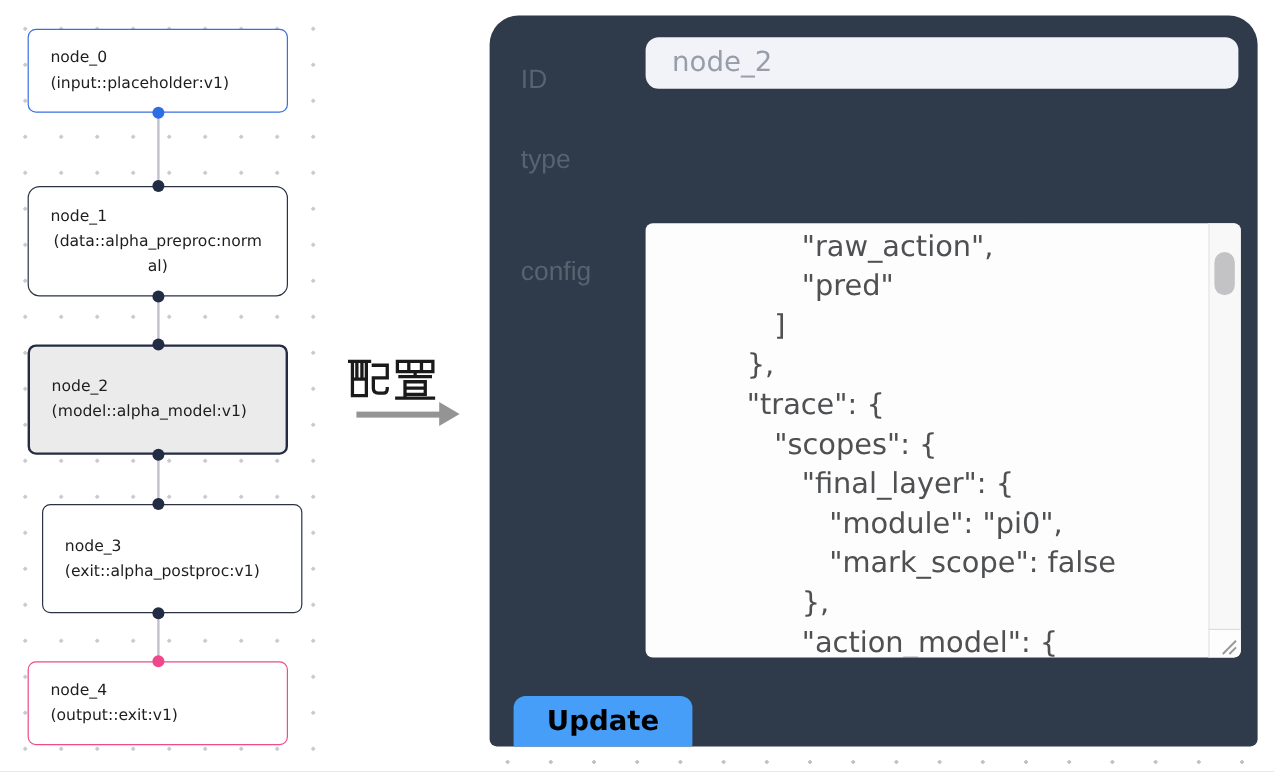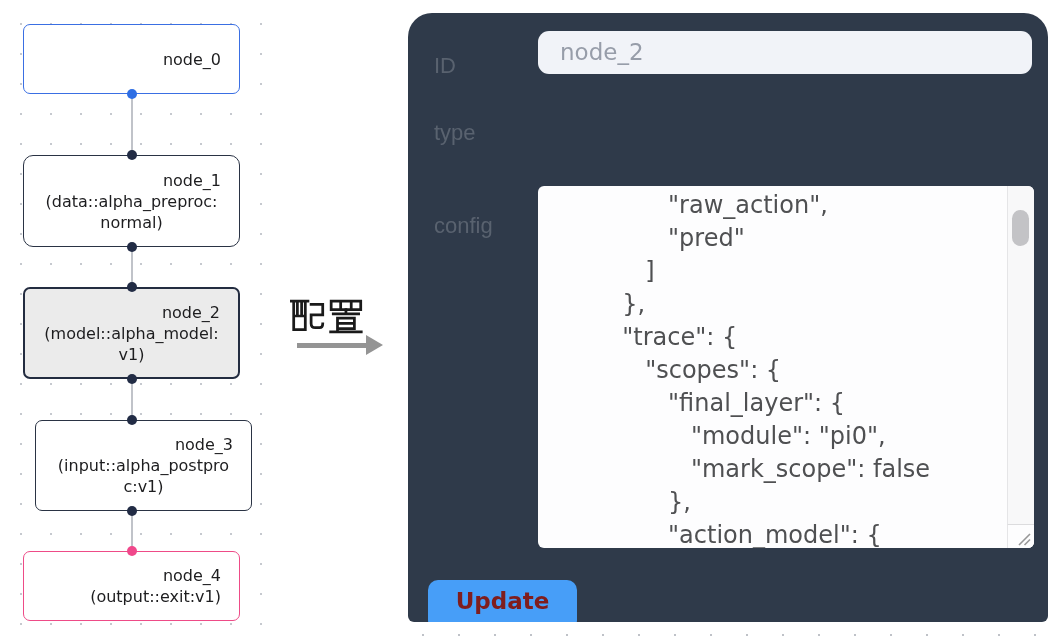--- a/index.html
+++ b/index.html
@@ -11,22 +11,22 @@
   .canvas-left { position:absolute; left:0; top:0; width:286px; height:643px;
     background-image:radial-gradient(circle, #c6c9cf 1.3px, transparent 1.5px);
     background-size:30px 30px; background-position:6px 9px; }
   .canvas-right { position:absolute; left:396px; top:0; width:666px; height:643px;
     background-image:radial-gradient(circle, #bfc2c8 1.3px, transparent 1.5px);
     background-size:36px 36px; background-position:9px 5px; }
 
   
   .node { position:absolute; left:23px; width:217px; background:#ffffff;
     border:1.5px solid #2a3344; border-radius:7px; z-index:2;
-    display:flex; flex-direction:column; align-items:flex-end; justify-content:center;
-    text-align:center; font-family:"DejaVu Sans", sans-serif; font-size:16px;
+    display:flex; flex-direction:column; align-items:flex-start; justify-content:center;
+    text-align:center; font-family:"DejaVu Sans", sans-serif; font-size:13px;
     line-height:21px; color:#1d1d1f; padding:0 18px; word-break:break-all; }
   .node-0 { top:24px;  height:70px; border-color:#3a6fe3; }
   .node-1 { top:155px; height:92px;border-radius:10px; }
   .node-2 { top:287px; height:92px; border-width:2.5px; background:#ebebeb; border-color:#232c40; }
   .node-3 { top:420px; height:91px;margin-left:12px; }
   .node-4 { top:551px; height:70px; border-color:#ee4b87; }
 
   .edge { position:absolute; left:130.5px; width:2px; background:#c0c3c9; z-index:1; }
   .e0 { top:94px;  height:61px; }
   .e1 { top:247px; height:40px; }
@@ -67,46 +67,47 @@
     color:#4f5052; white-space:pre; overflow:hidden; }
   .rail { position:absolute; right:0; top:0; bottom:0; width:27px;
     background:#f8f8f9; border-left:1px solid #e5e5e7; }
   .thumb { position:absolute; right:5px; top:24px; width:17px; height:36px;
     border-radius:9px; background:#c3c3c6; }
   .corner { position:absolute; right:0; bottom:0; width:27px; height:24px;
     background:#fdfdfe; border-top:1px solid #dcdcde; border-left:1px solid #e5e5e7; }
   .resizer { position:absolute; right:1px; bottom:1px; }
 
   .update-btn { position:absolute; left:20px; top:567px; width:149px; height:50px;
-    background:#479ef8; border:none; border-radius:10px; color:#7f1d1d;
+    background:#479ef8; border:none; border-radius:10px; color:#000000;
     font-family:"DejaVu Sans", sans-serif; font-size:23px; font-weight:bold;
     display:flex; align-items:flex-start; justify-content:center; padding-top:8px;
     cursor:pointer; }
 </style>
 </head>
 <body>
 
 <div class="stage">
 
   <div class="canvas-left">
 
     <div class="node node-0">
       <div>node_0</div>
+      <div>(input::placeholder:v1)</div>
     </div>
     <div class="node node-1">
       <div>node_1</div>
       <div>(data::alpha_preproc:normal)</div>
     </div>
     <div class="node node-2">
       <div>node_2</div>
       <div>(model::alpha_model:v1)</div>
     </div>
     <div class="node node-3">
       <div>node_3</div>
-      <div>(input::alpha_postproc:v1)</div>
+      <div>(exit::alpha_postproc:v1)</div>
     </div>
     <div class="node node-4">
       <div>node_4</div>
       <div>(output::exit:v1)</div>
     </div>
 
     <div class="edge e0"></div>
     <div class="edge e1"></div>
     <div class="edge e2"></div>
     <div class="edge e3"></div>

